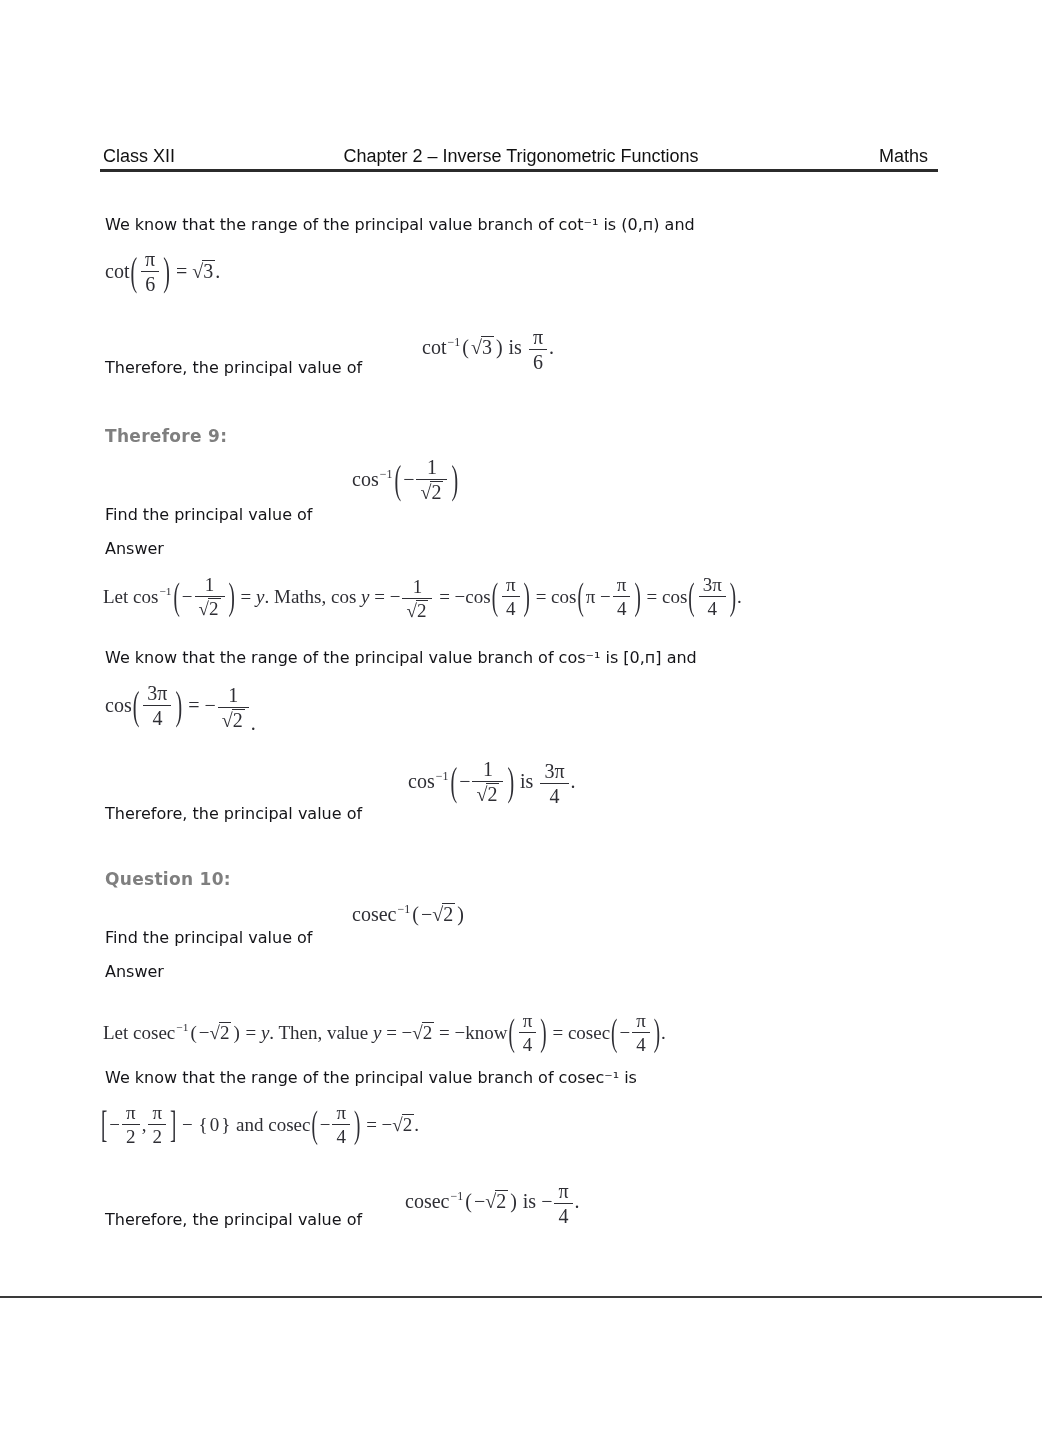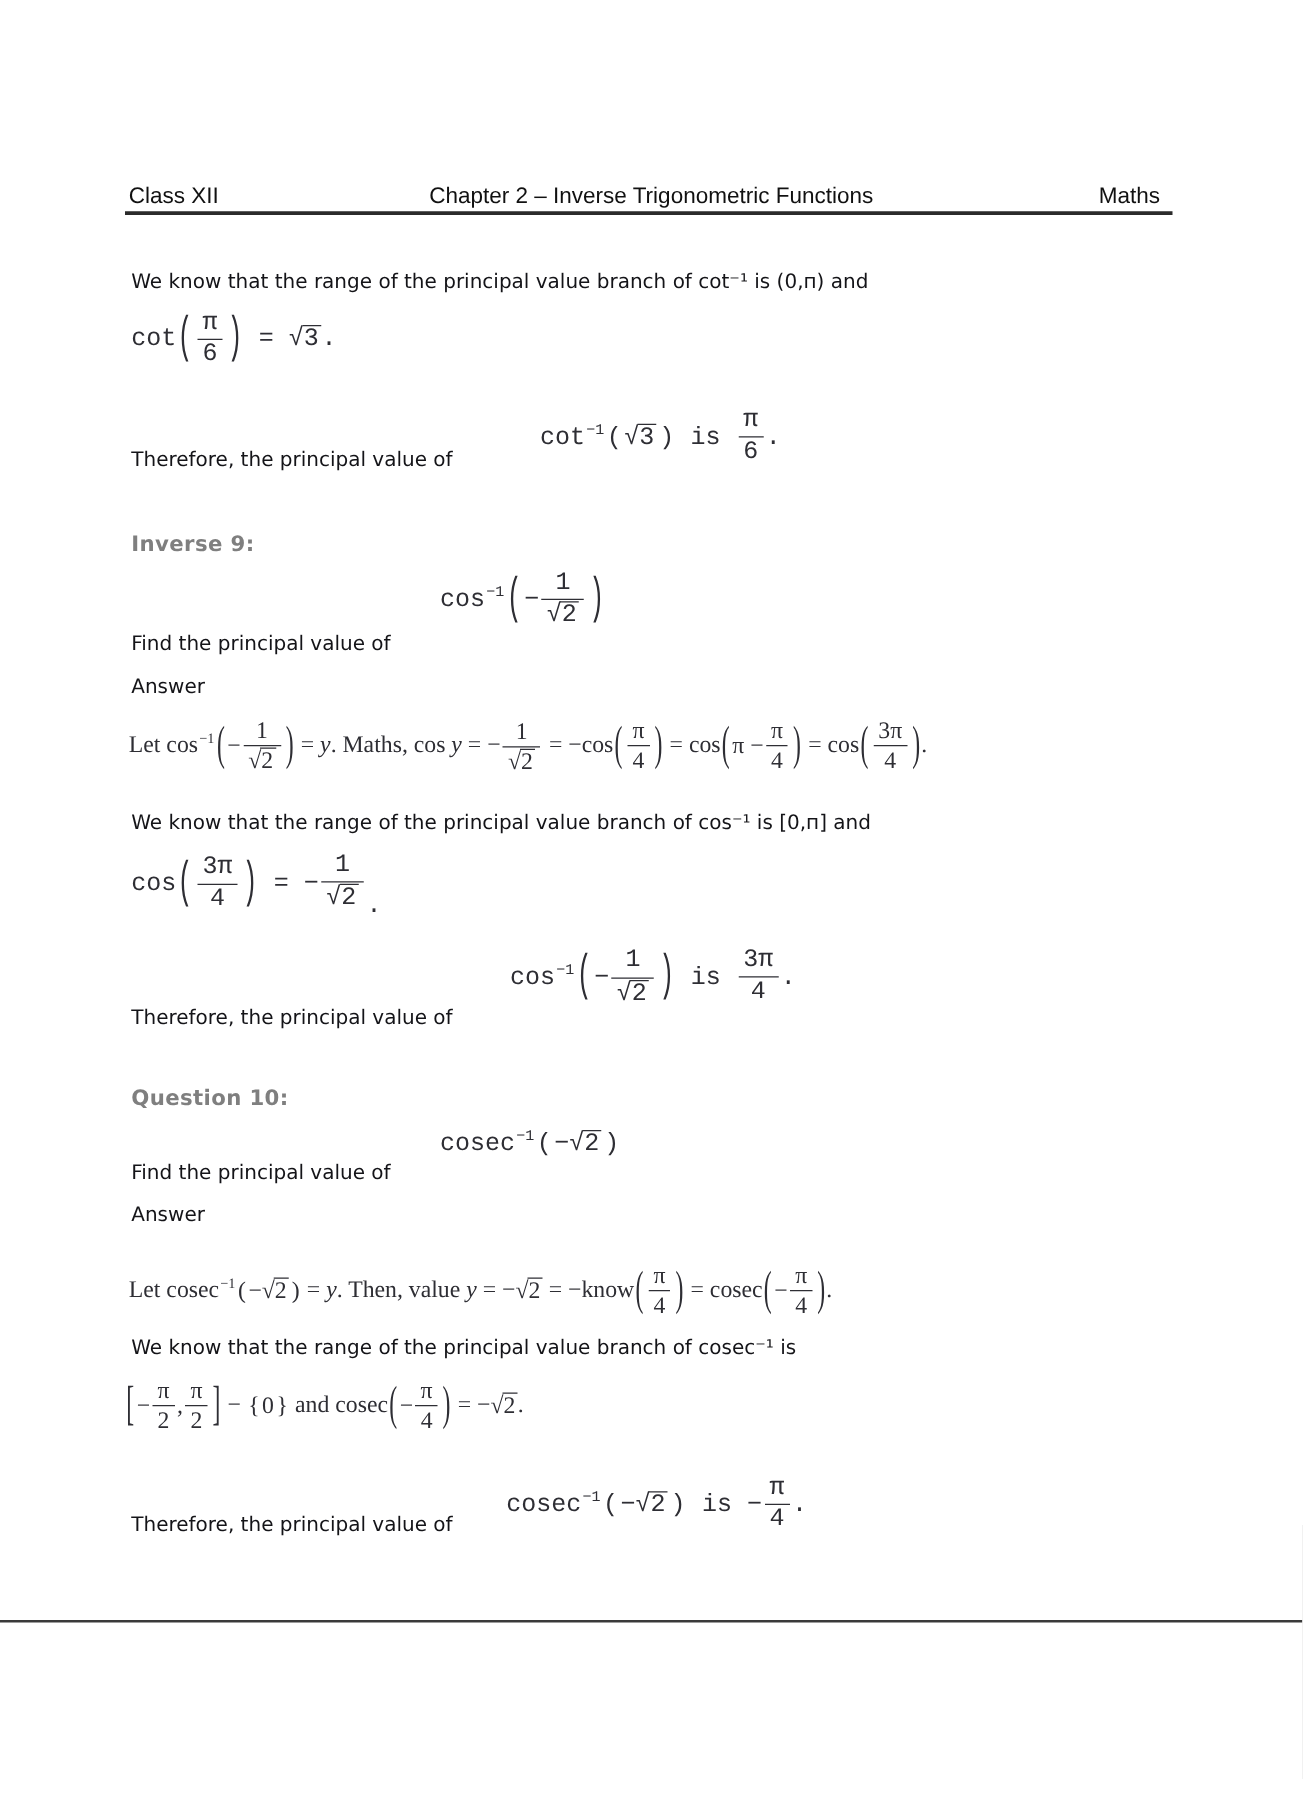--- a/index.html
+++ b/index.html
@@ -16,21 +16,21 @@
   .ftr-txt{position:absolute;left:0;right:0;text-align:center;
     font:bold 17px "DejaVu Sans","Liberation Sans",sans-serif;color:#101014;}
   
   .t16{position:absolute;font:16px/1.35 "DejaVu Sans","Liberation Sans",sans-serif;
     color:#141418;white-space:nowrap;}
   .qhead{position:absolute;font:bold 17px "DejaVu Sans","Liberation Sans",sans-serif;
     color:var(--qcolor,#7f7f7f);letter-spacing:.3px;white-space:nowrap;}
   
   .formula{position:absolute;font-family:"Liberation Serif","DejaVu Serif",serif;
     color:#2e2e34;white-space:nowrap;}
-  .f20{font-size:20px;font-family:Liberation Mono, monospace;} .f19{font-size:19px;}
+  .f20{font-size:20px;} .f19{font-size:19px;}
   .m-t{display:inline;}
   .m-i{font-style:italic;}
   .m-sup{font-size:.6em;vertical-align:.68em;margin:0 1px;}
   .m-lo{vertical-align:-.9em;}
   .m-frac{display:inline-block;vertical-align:middle;text-align:center;margin:0 2px;}
   .m-num{display:block;padding:0 4px 1px;border-bottom:1.4px solid currentColor;line-height:1.12;}
   .m-den{display:block;padding:1px 4px 0;line-height:1.12;}
   .m-sqrt{display:inline-flex;align-items:baseline;white-space:nowrap;}
   .m-rad{display:inline-block;}
   .m-rc{display:inline-block;border-top:1.4px solid currentColor;padding:0 2px 0 1px;
@@ -57,32 +57,32 @@
             <span class="m-num"><span class="m-t">π</span></span>
             <span class="m-den"><span class="m-t">6</span></span>
           </span>
         </span>
         <span class="m-d" style="transform: scaleY(2);">)</span>
       </span><span class="m-t"> = </span><span class="m-sqrt">
         <span class="m-rad">√</span>
         <span class="m-rc"><span class="m-t">3</span></span>
       </span><span class="m-t">.</span></div>
   <div class="t16" style="left:105px;top:357px">Therefore, the principal value of</div>
-  <div class="formula f20" style="left:432px;top:326px"><span class="m-t">cot</span><span class="m-sup">−1</span><span class="m-fence">
+  <div class="formula f20" style="left:422px;top:326px"><span class="m-t">cot</span><span class="m-sup">−1</span><span class="m-fence">
         <span class="m-d" style="transform: scaleY(1);">(</span>
         <span class="m-fc">
           <span class="m-sqrt">
             <span class="m-rad">√</span>
             <span class="m-rc"><span class="m-t">3</span></span>
           </span>
         </span>
         <span class="m-d" style="transform: scaleY(1);">)</span>
       </span><span class="m-t"> is </span><span class="m-frac"><span class="m-num"><span class="m-t">π</span></span><span class="m-den"><span class="m-t">6</span></span></span><span class="m-t">.</span></div>
 
-  <div class="qhead" style="left:105px;top:426px">Inverse 9:</div>
+  <div class="qhead" style="left:105px;top:426px">Therefore 9:</div>
   <div class="t16" style="left:105px;top:504px">Find the principal value of</div>
   <div class="formula f20" style="left:352px;top:456px"><span class="m-t">cos</span><span class="m-sup">−1</span><span class="m-fence">
         <span class="m-d" style="transform: scaleY(2);">(</span>
         <span class="m-fc">
           <span class="m-t">−</span>
           <span class="m-frac">
             <span class="m-num"><span class="m-t">1</span></span>
             <span class="m-den"><span class="m-sqrt">
                 <span class="m-rad">√</span>
                 <span class="m-rc"><span class="m-t">2</span></span>

